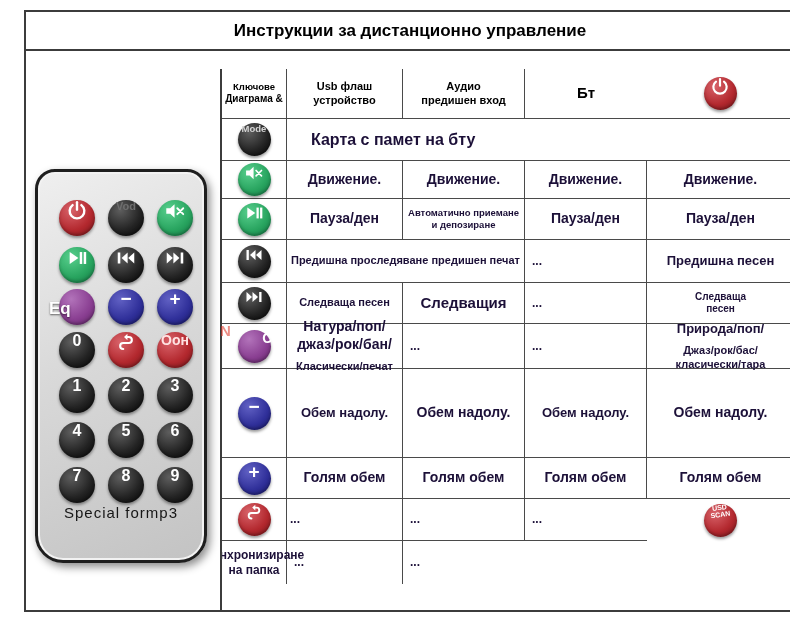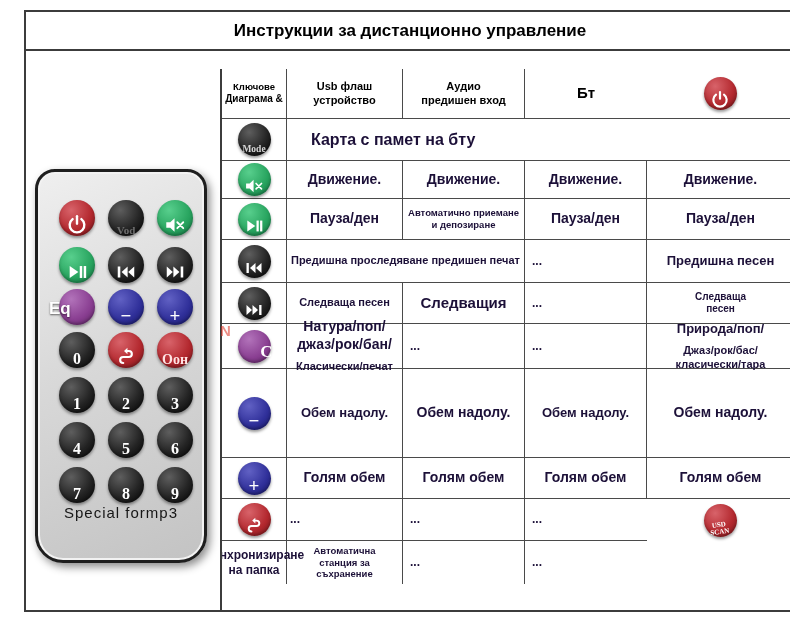--- a/index.html
+++ b/index.html
@@ -34,33 +34,33 @@
   .t14{font-size:14px;}
   .t13{font-size:13px;}
   .t12{font-size:12px;}
   .t11{font-size:11px;}
   .t10{font-size:10px;}
   .t9{font-size:9.5px;}
   .hdr{color:#000;}
   .gap{margin-top:7px;}
 
   
-  .key{border-radius:50%;display:flex;align-items:flex-end;justify-content:center;
+  .key{border-radius:50%;display:flex;align-items:flex-start;justify-content:center;
        background:radial-gradient(circle at 34% 28%,var(--l),var(--b) 58%,var(--d) 104%);
        box-shadow:0 2px 3px rgba(0,0,0,.4), inset 0 -2px 3px rgba(0,0,0,.25);
-       color:#fff;flex:0 0 auto;font-family:Liberation Serif, serif;}
+       color:#fff;flex:0 0 auto;}
   .k-red{--l:#d8636a;--b:#b3282e;--d:#6f1418;}
   .k-blk{--l:#5e5e5e;--b:#232323;--d:#000;}
   .k-grn{--l:#58cf8d;--b:#28a45f;--d:#127040;}
   .k-blu{--l:#6161c4;--b:#30309a;--d:#141460;}
   .k-pur{--l:#b273ba;--b:#8a3f92;--d:#5a2160;}
   .tico{width:33px;height:33px;}
   .tico svg{width:20px;height:20px;}
   .key .txt-mode{font-size:9.5px;font-weight:bold;color:#d6d6d6;}
-  .key .txt-ce{font-size:17px;font-weight:bold;margin-left:36px;}
+  .key .txt-ce{font-size:14px;font-weight:bold;margin-left:36px;}
   .key .txt-scan{font-size:7px;font-weight:bold;line-height:1.05;transform:rotate(-8deg);}
   .key .txt-pm{font-size:19px;font-weight:bold;line-height:1;}
   .key .txt-dig{font-size:16px;font-weight:bold;}
   .key .txt-vod{font-size:11px;font-weight:bold;color:#6e6e6e;}
   .key .txt-oon{font-size:14px;font-weight:bold;color:#ffe3e3;}
 
   
   .remote{position:absolute;left:9px;top:100px;width:172px;height:394px;
           border:3px solid #1e1e1e;box-sizing:border-box;
           border-radius:20px 20px 28px 28px;
@@ -341,25 +341,20 @@
 
         <div class="c lr">
             <span class="key k-red tico">
               <span class="txt-scan"><span>USD</span><br><span>SCAN</span></span>
             </span>
           </div>
         <div class="c t12 lr">
           <span>Синхронизиране</span>
           <span>на папка</span>
         </div>
-        <div class="c t9 lr">
-          <span>Автоматична</span>
-          <span>станция за</span>
-          <span>съхранение</span>
-        </div>
         <div class="c dots lr">...</div>
         <div class="c dots lc lr">...</div>
       </div>
     </div>
   </div>
 
   <div class="wmark">N</div>
 </div>
 
 </body></html>

